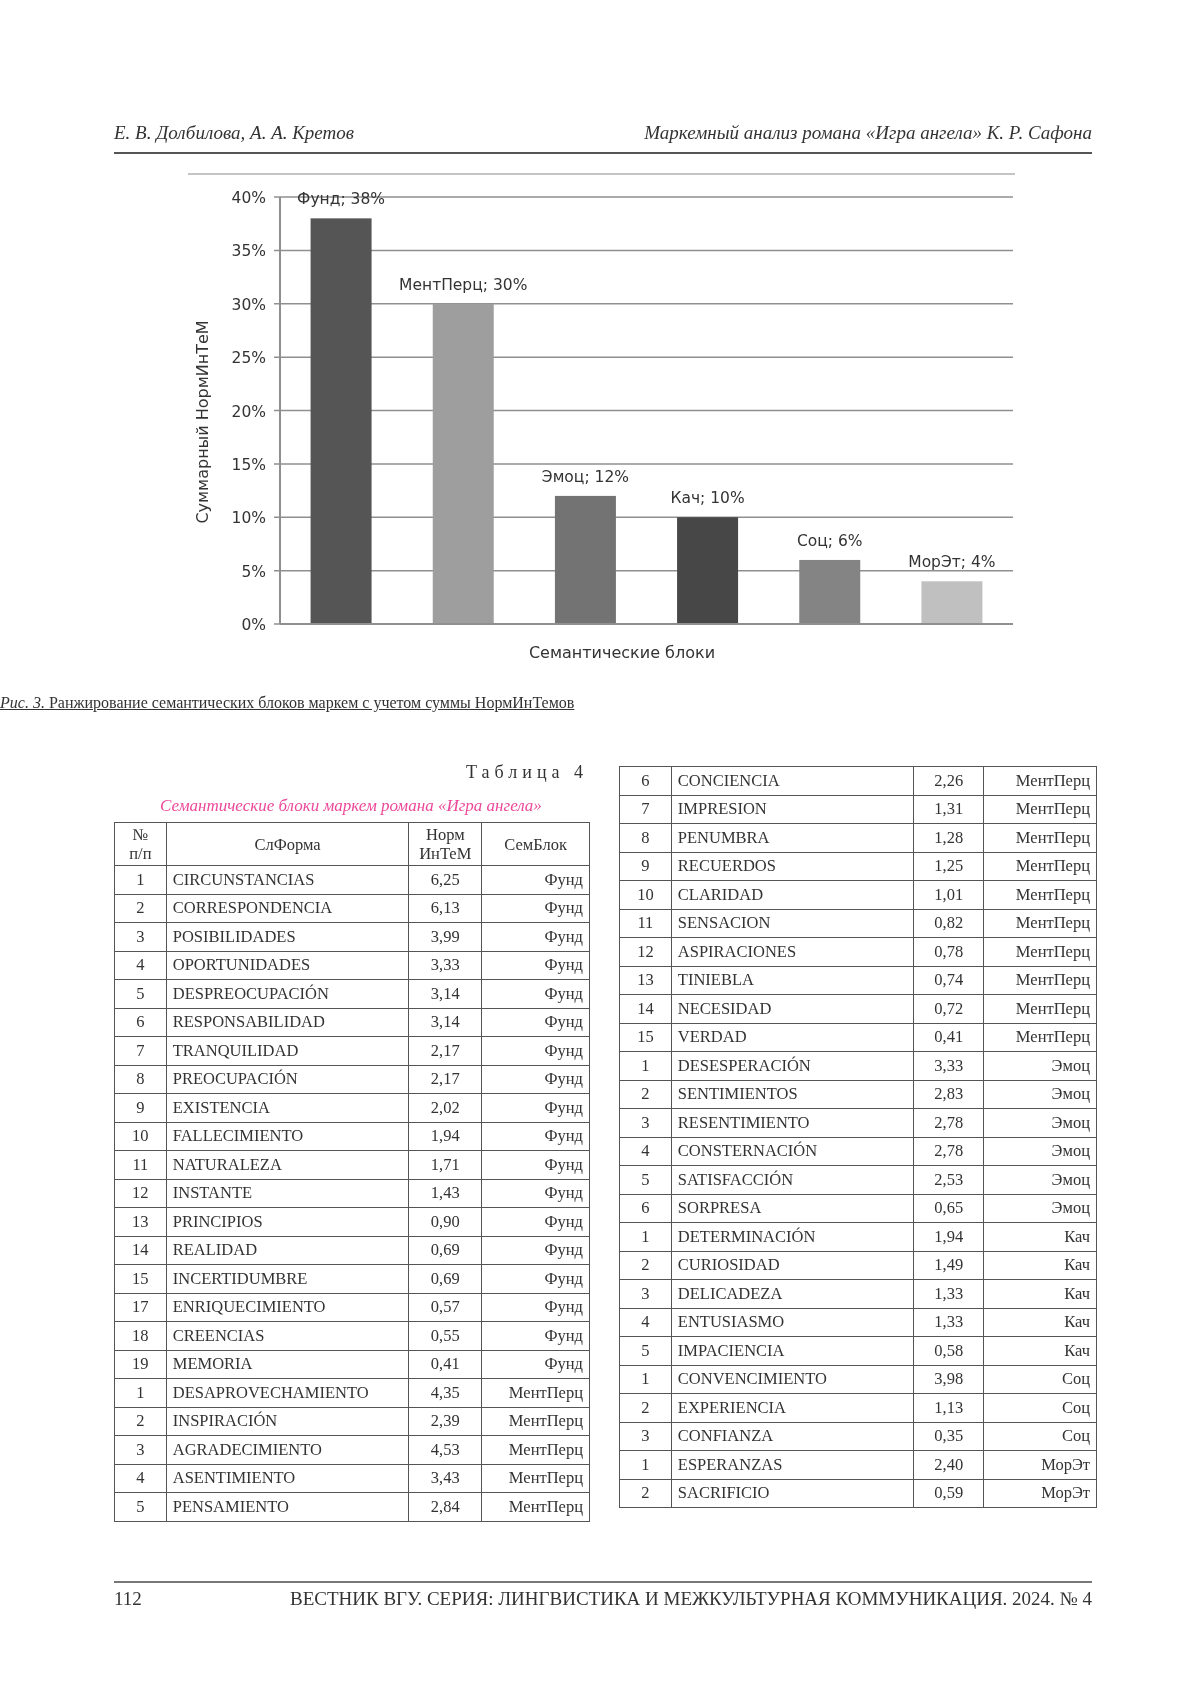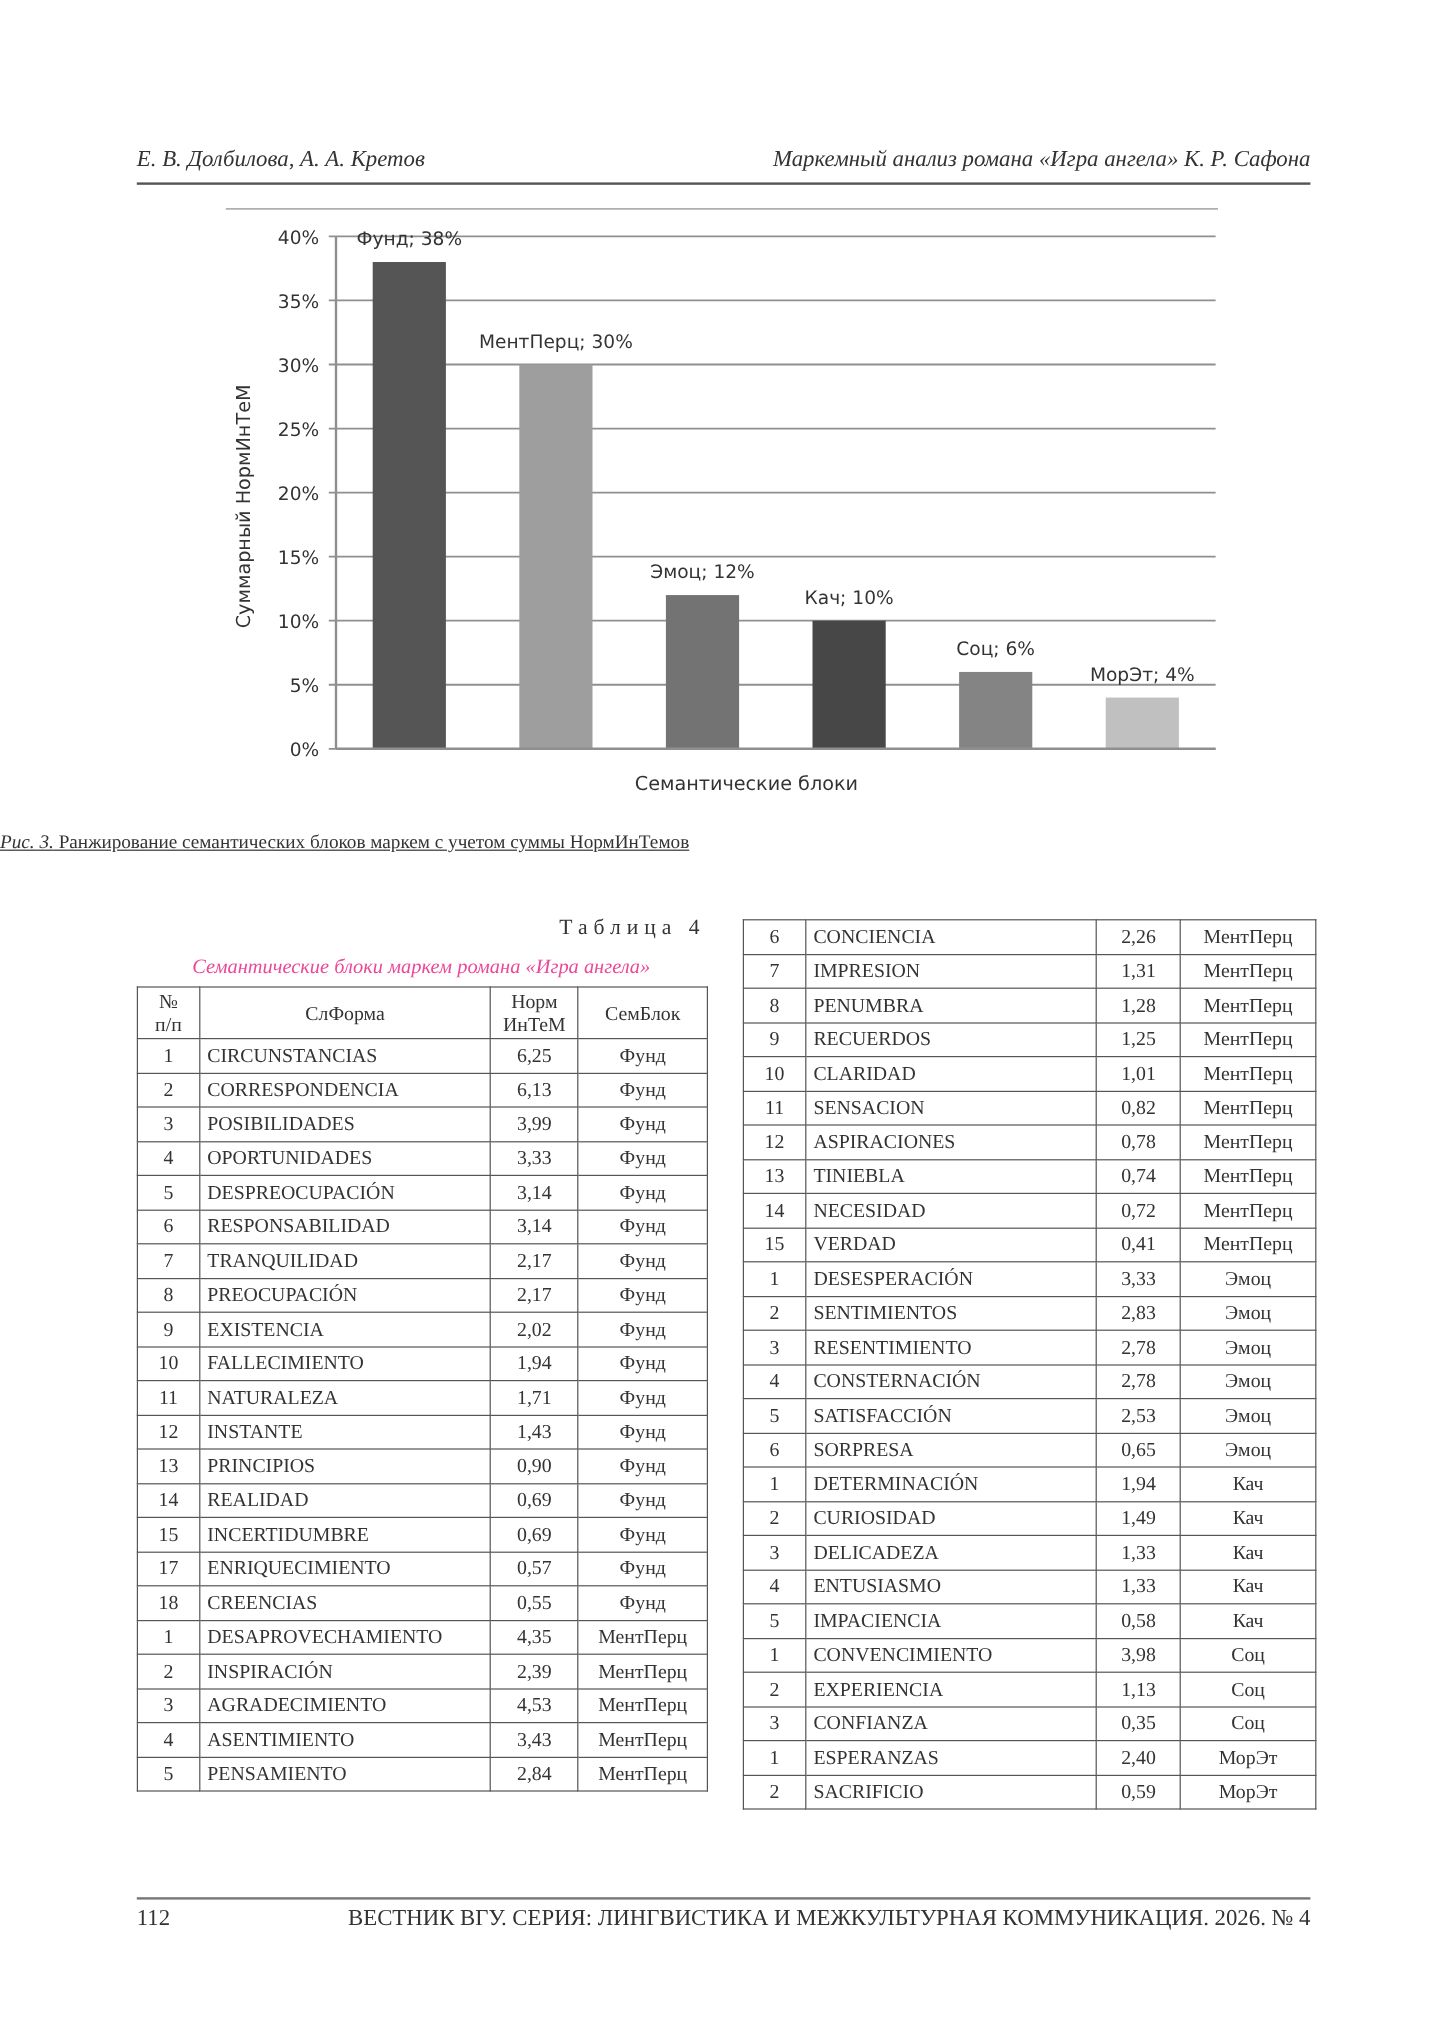--- a/index.html
+++ b/index.html
@@ -23,21 +23,21 @@
   .table-title { position:absolute; left:114px; width:474px; top:796px; text-align:center;
     font-family:"Liberation Serif",serif; font-style:italic; font-size:17px; color:#ec4899; }
 
   table.data { position:absolute; border-collapse:collapse;
     font-family:"Liberation Serif",serif; font-size:16.5px; color:#333; }
   table.data td, table.data th { border:1.5px solid #555; padding:0 6px; height:27.5px; font-weight:normal; }
   table.data th { line-height:19px; padding:2px 4px; }
   table.data .c-num { text-align:center; }
   table.data .c-word { text-align:left; padding-left:6px; }
   table.data .c-val { text-align:center; }
-  table.data .c-blk { text-align:center; }
+  table.data .c-blk { text-align:right; }
 
   #table-left { left:114px; top:822px; width:476px; }
   #table-right { left:619px; top:766px; width:478px; }
 
   .foot-rule { position:absolute; left:114px; right:108px; top:1581px; height:2px; background:#777; }
   .footer { position:absolute; left:114px; right:108px; top:1588px; height:26px;
     font-family:"Liberation Serif",serif; font-size:19px; color:#333;text-align:center; }
   .footer .page { position:absolute; left:0; top:0; }
   .footer .journal { position:absolute; right:0; top:0; }
 </style>
@@ -209,20 +209,26 @@
         <td class="c-val">0,57</td>
         <td class="c-blk">Фунд</td>
       </tr>
       <tr>
         <td class="c-num">18</td>
         <td class="c-word">CREENCIAS</td>
         <td class="c-val">0,55</td>
         <td class="c-blk">Фунд</td>
       </tr>
       <tr>
+        <td class="c-num">19</td>
+        <td class="c-word">MEMORIA</td>
+        <td class="c-val">0,41</td>
+        <td class="c-blk">Фунд</td>
+      </tr>
+      <tr>
         <td class="c-num">1</td>
         <td class="c-word">DESAPROVECHAMIENTO</td>
         <td class="c-val">4,35</td>
         <td class="c-blk">МентПерц</td>
       </tr>
       <tr>
         <td class="c-num">2</td>
         <td class="c-word">INSPIRACIÓN</td>
         <td class="c-val">2,39</td>
         <td class="c-blk">МентПерц</td>
@@ -411,14 +417,14 @@
         <td class="c-word">SACRIFICIO</td>
         <td class="c-val">0,59</td>
         <td class="c-blk">МорЭт</td>
       </tr>
     </tbody>
 </table>
 
 <div class="foot-rule"></div>
 <div class="footer">
   <span class="page">112</span>
-  <span class="journal">ВЕСТНИК ВГУ. СЕРИЯ: ЛИНГВИСТИКА И МЕЖКУЛЬТУРНАЯ КОММУНИКАЦИЯ. 2026. № 4</span>
+  <span class="journal">ВЕСТНИК ВГУ. СЕРИЯ: ЛИНГВИСТИКА И МЕЖКУЛЬТУРНАЯ КОММУНИКАЦИЯ. 2024. № 4</span>
 </div>
 
 </body></html>

